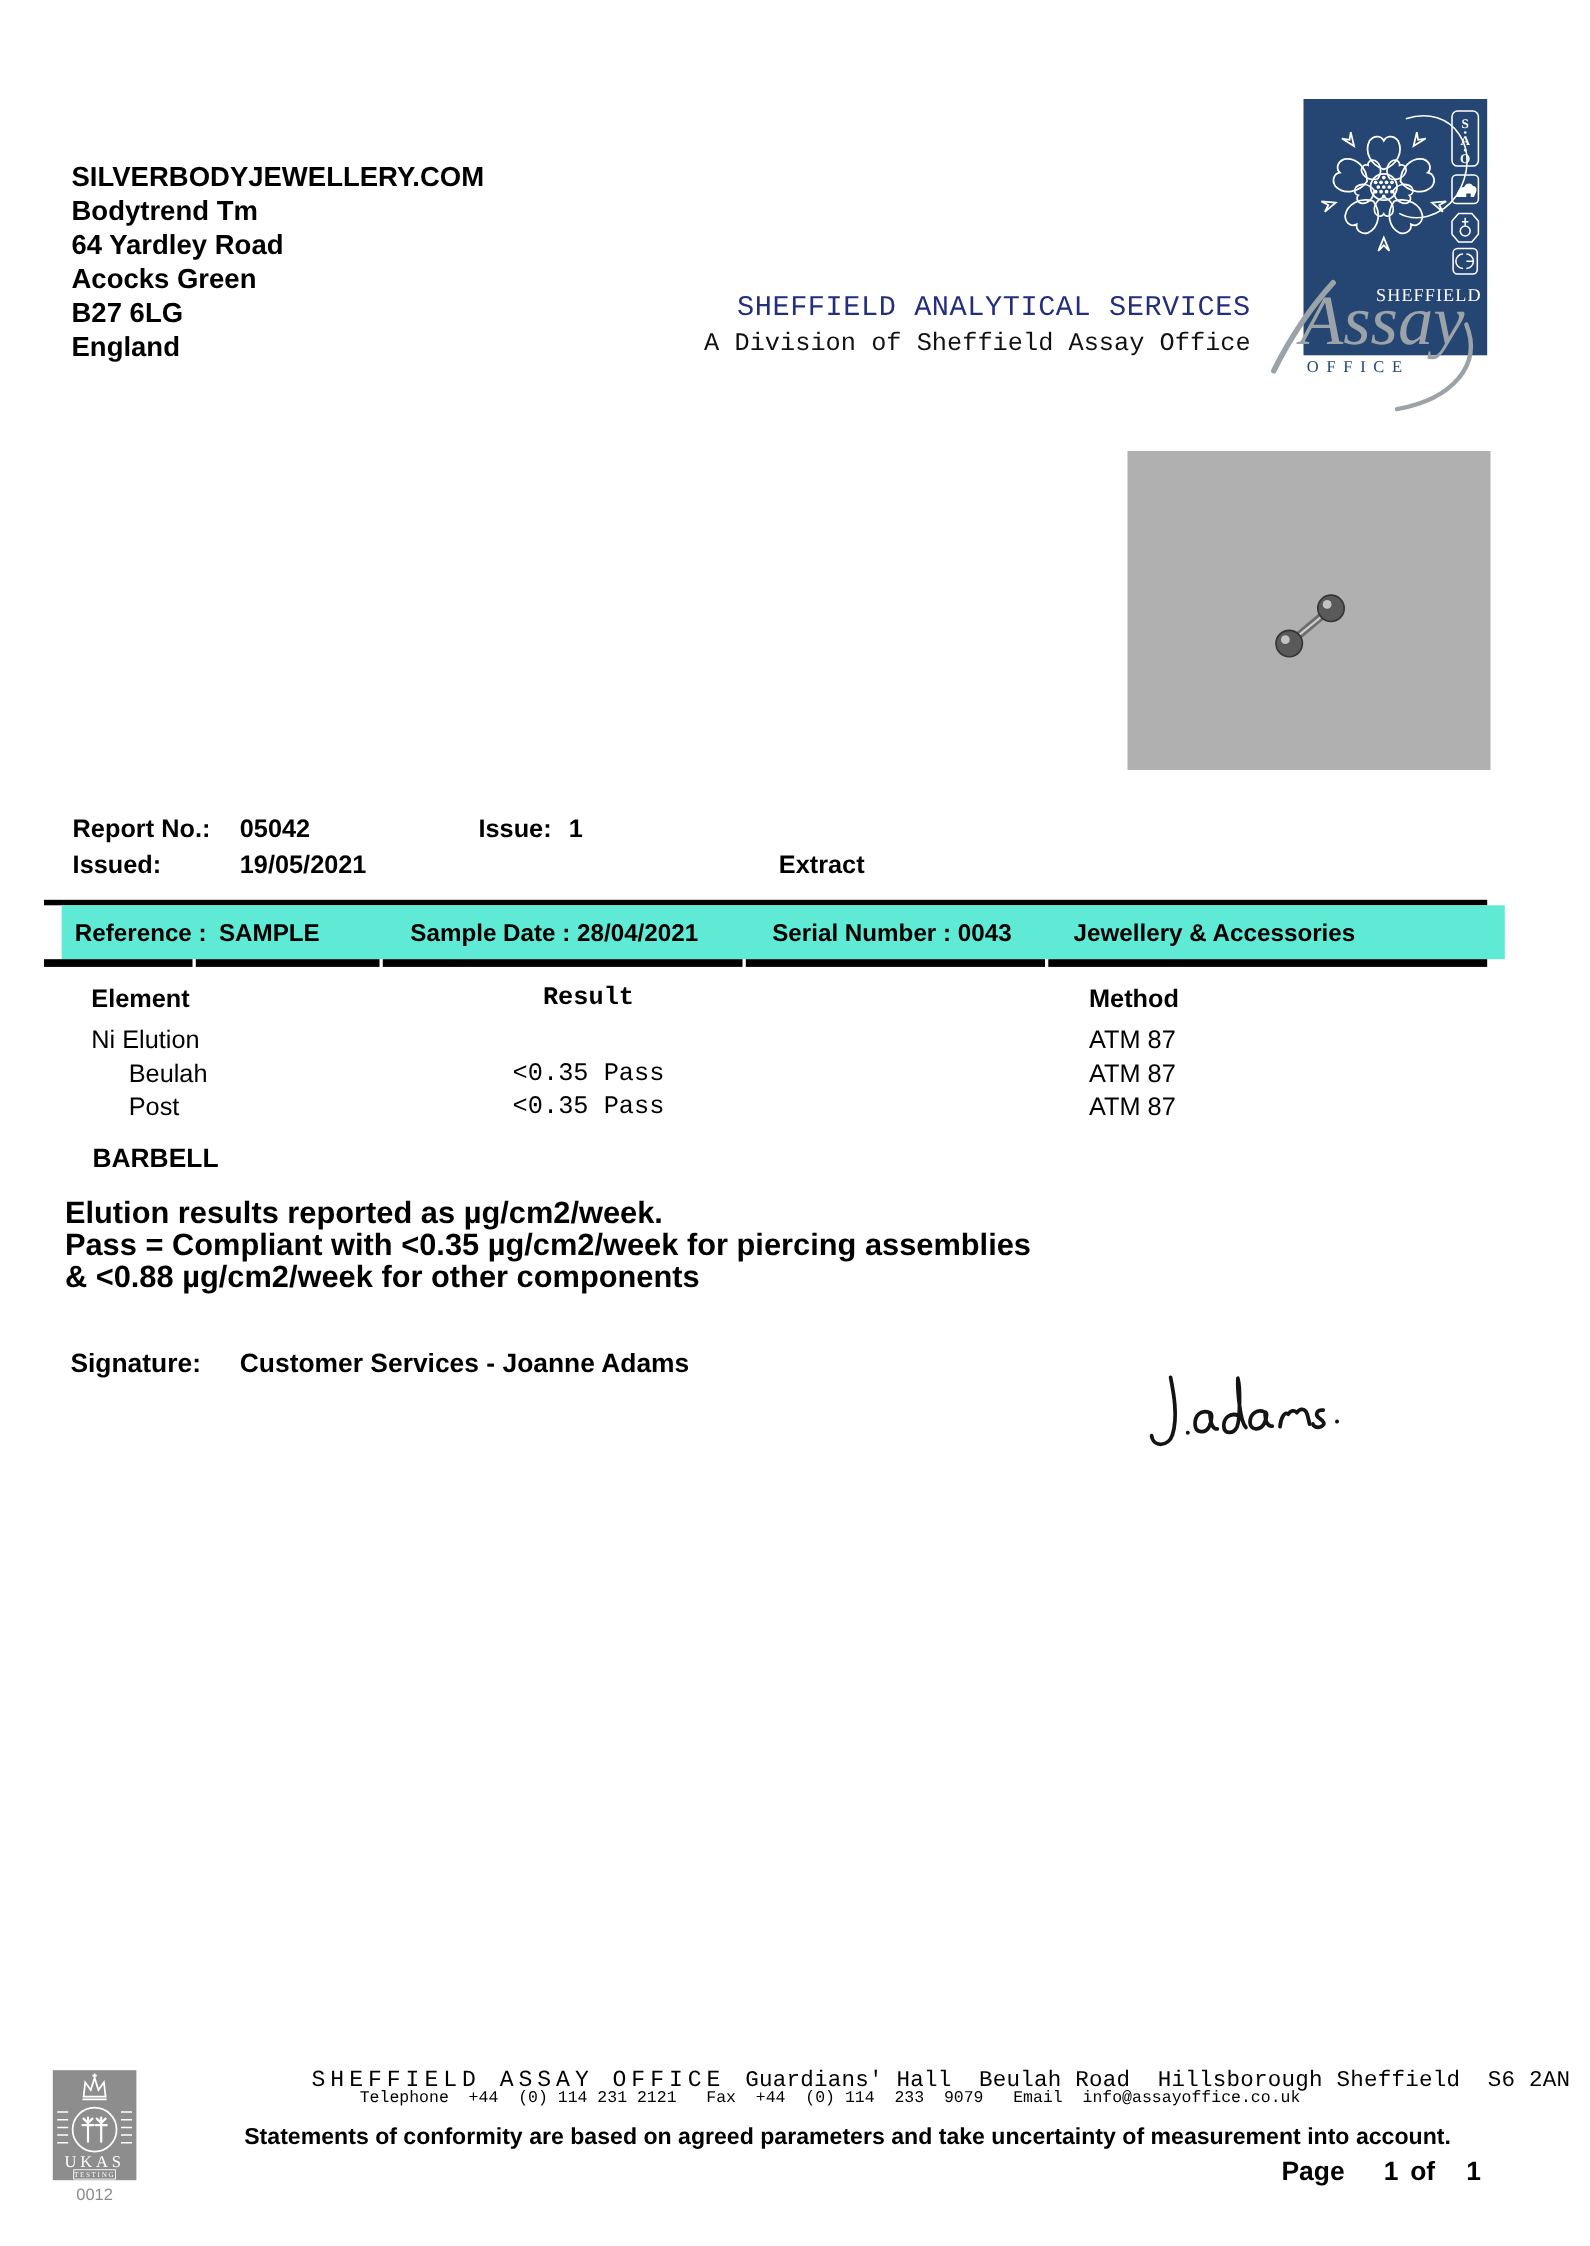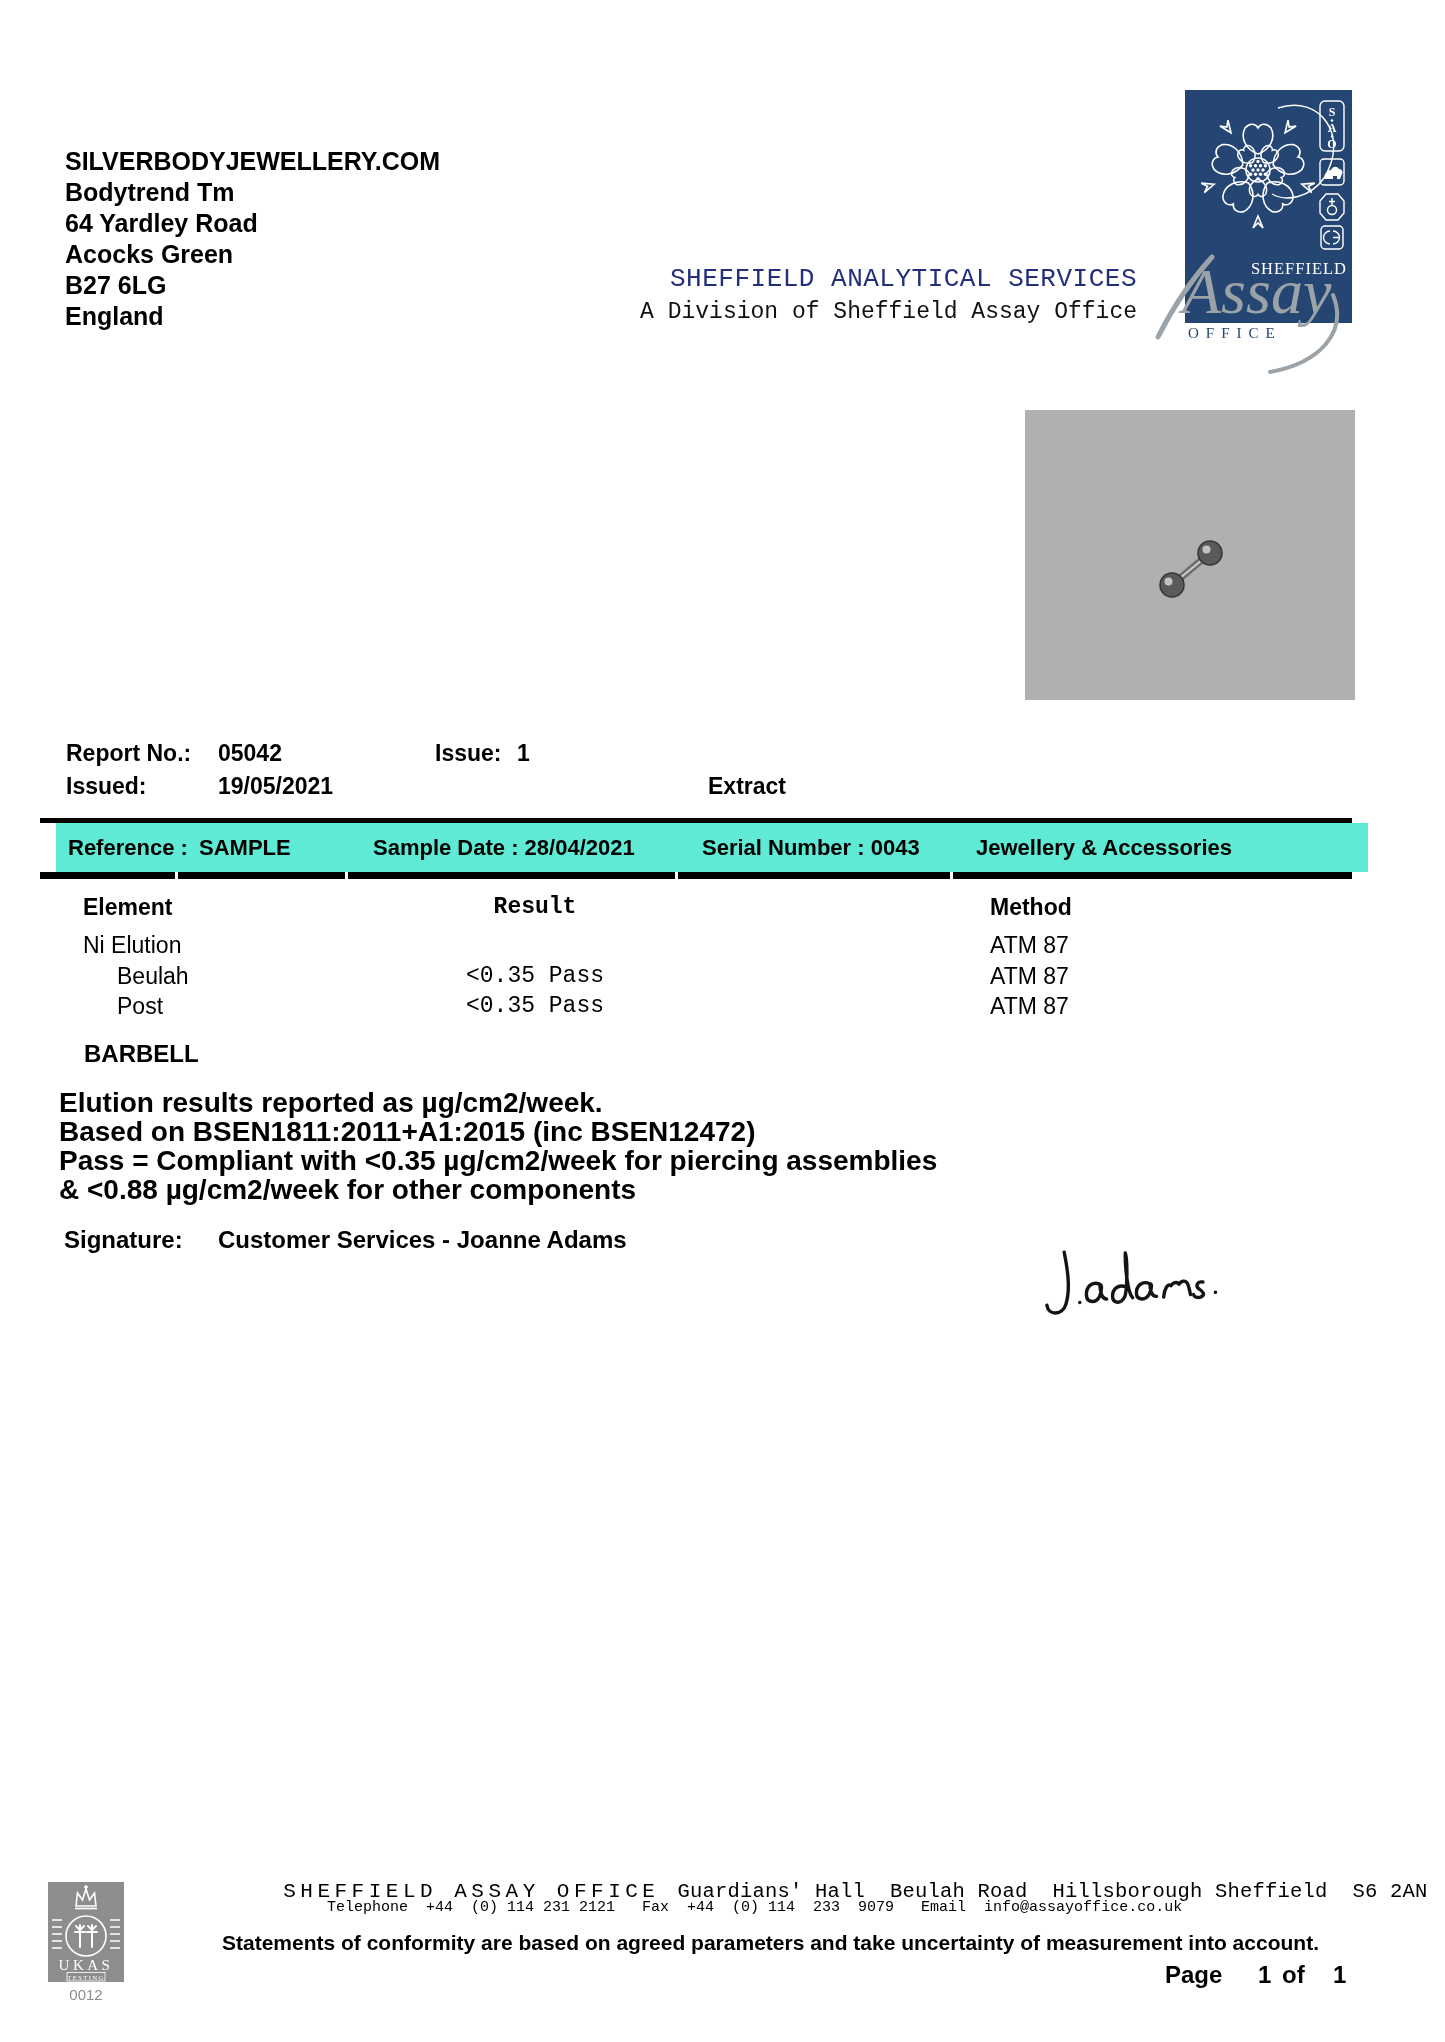--- a/index.html
+++ b/index.html
@@ -203,21 +203,20 @@
 
   <span class="cell" style="left:77px;top:103px;">Post</span>
   <span class="cell res-center" style="top:103px;">&lt;0.35 Pass</span>
   <span class="cell" style="left:950px;top:103px;">ATM 87</span>
 </div>
 
 <div id="barbell-label" class="abs">BARBELL</div>
 
 <div id="notes" class="abs">
   <div>Elution results reported as µg/cm2/week.</div>
-  <div>Based on BSEN1811:2011+A1:2015 (inc BSEN12472)</div>
   <div>Pass = Compliant with &lt;0.35 µg/cm2/week for piercing assemblies</div>
   <div>&amp; &lt;0.88 µg/cm2/week for other components</div>
 </div>
 
 <div id="signature-row" class="abs">
   <span>Signature:</span>
   <span class="sig-val">Customer Services - Joanne Adams</span>
 </div>
 
 <svg id="handwritten" class="abs" width="215" height="90" viewBox="0 0 215 90" aria-label="J. adams.">

